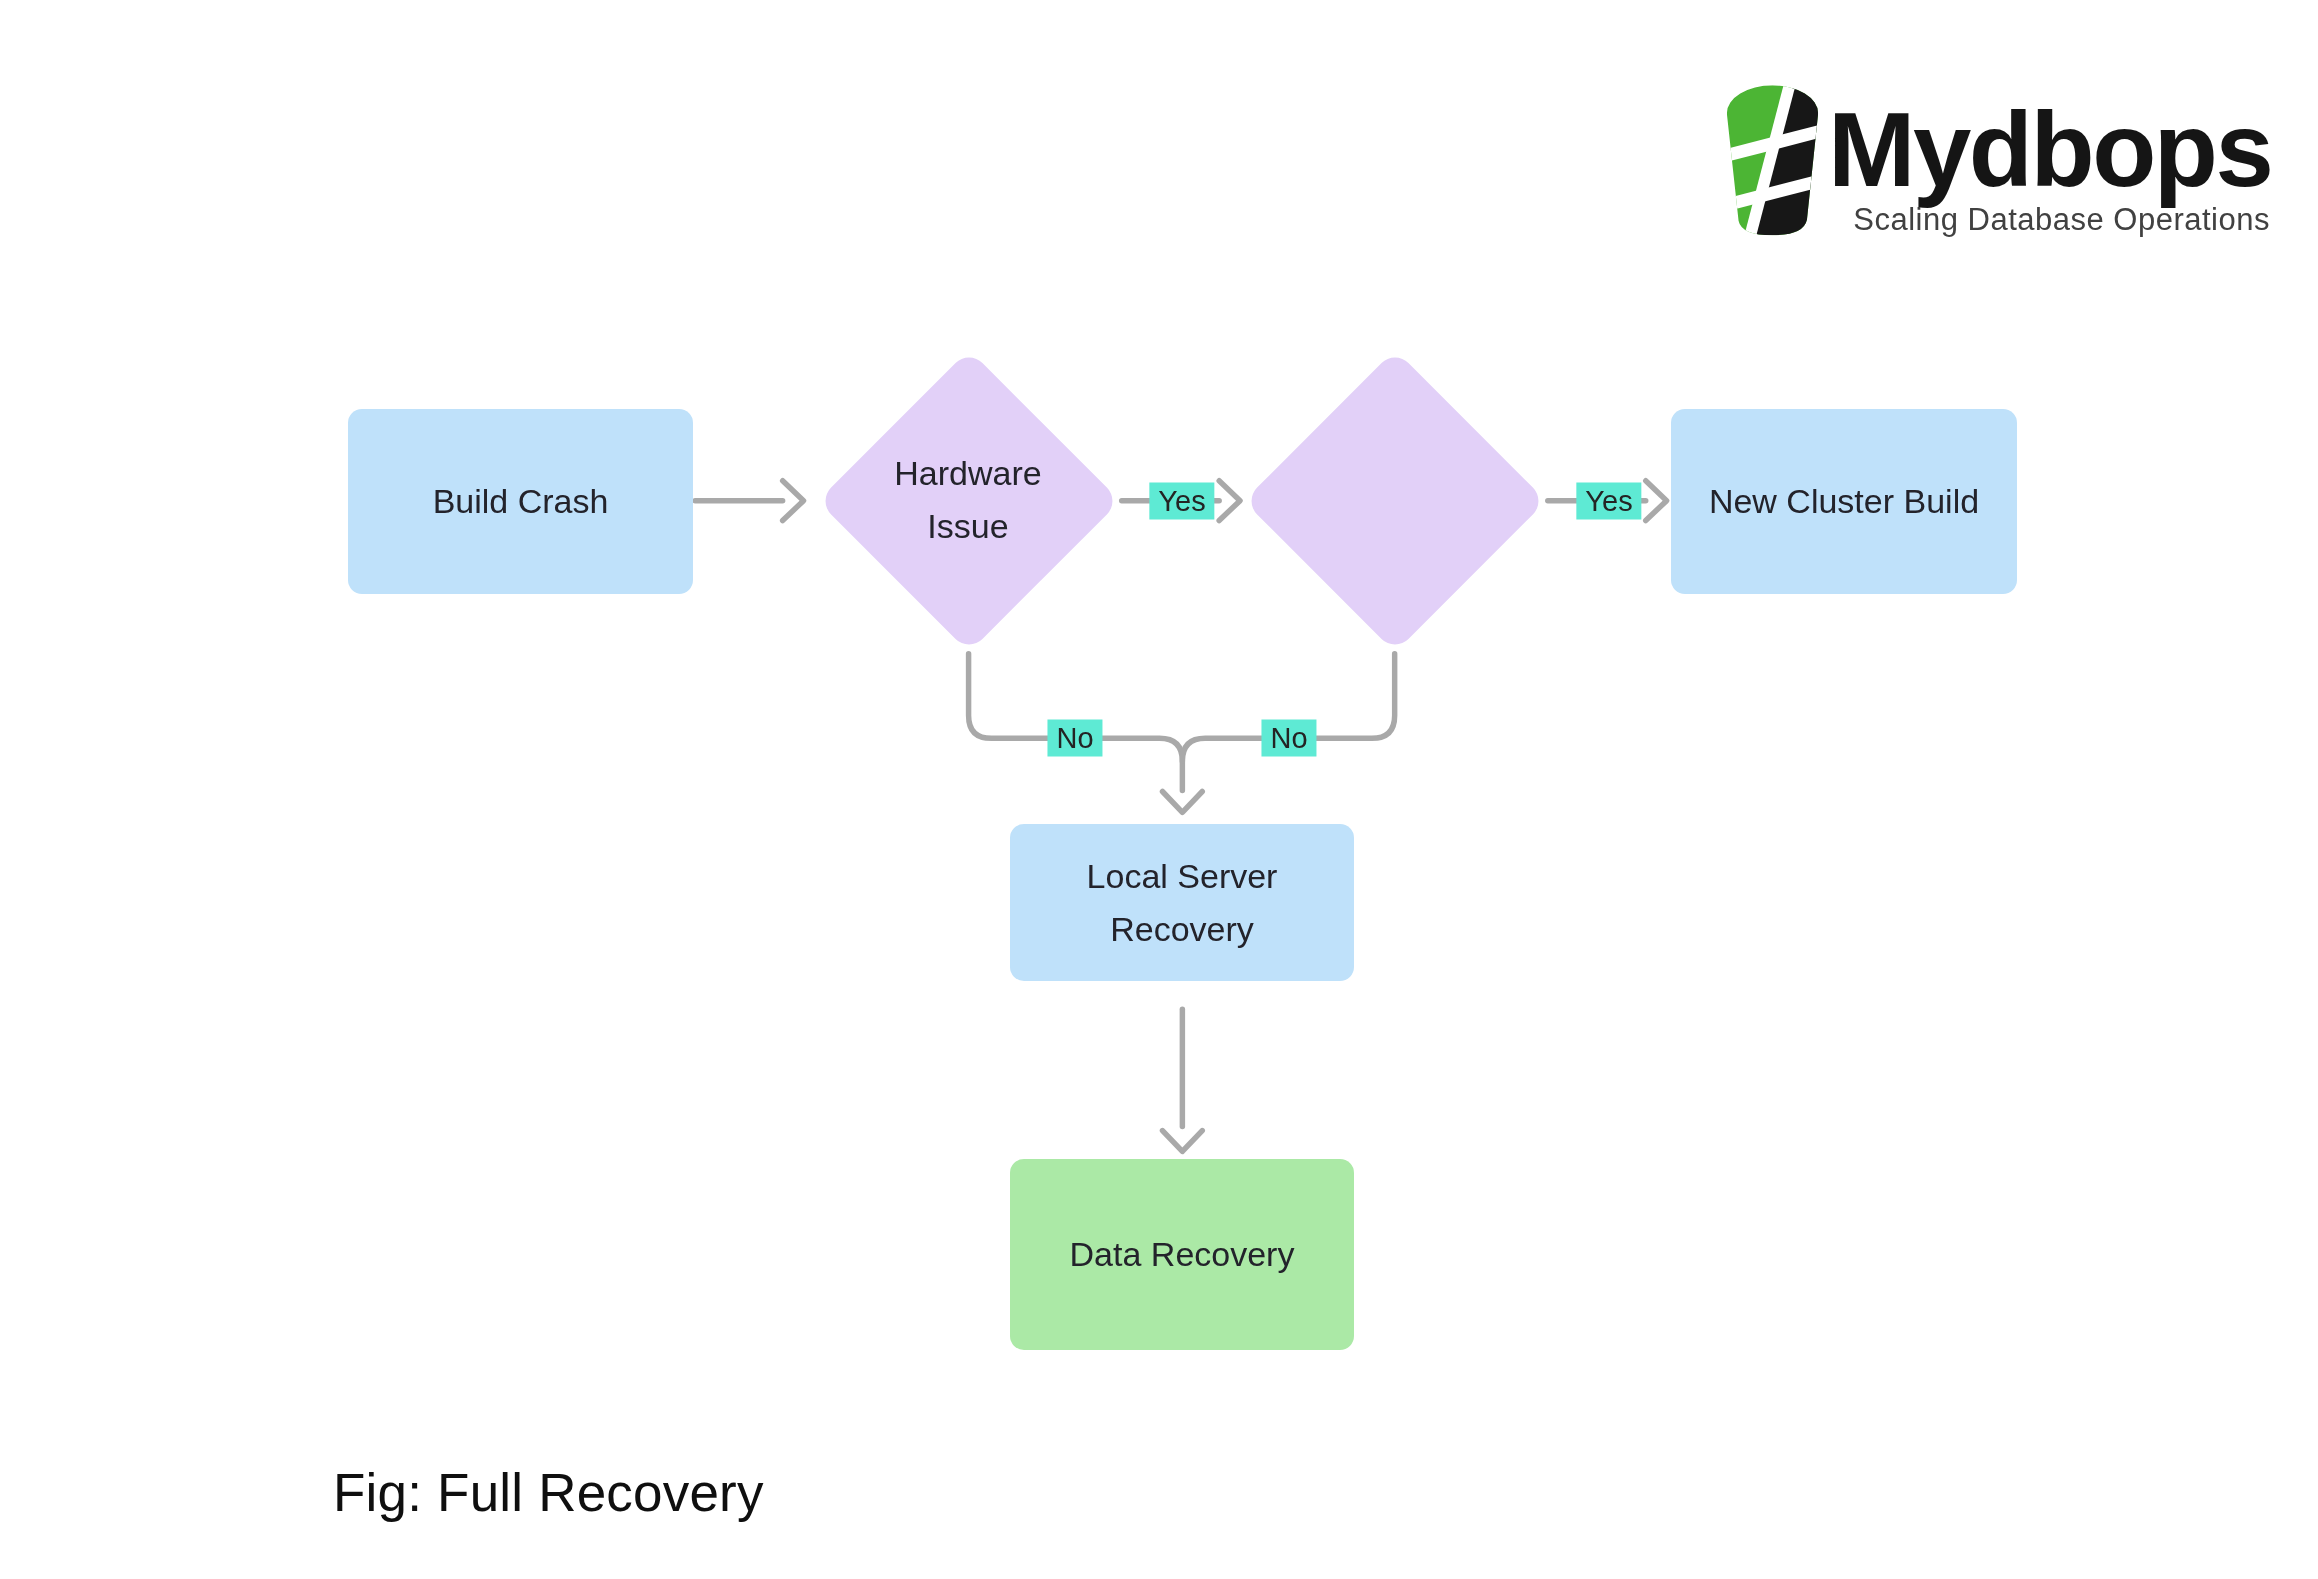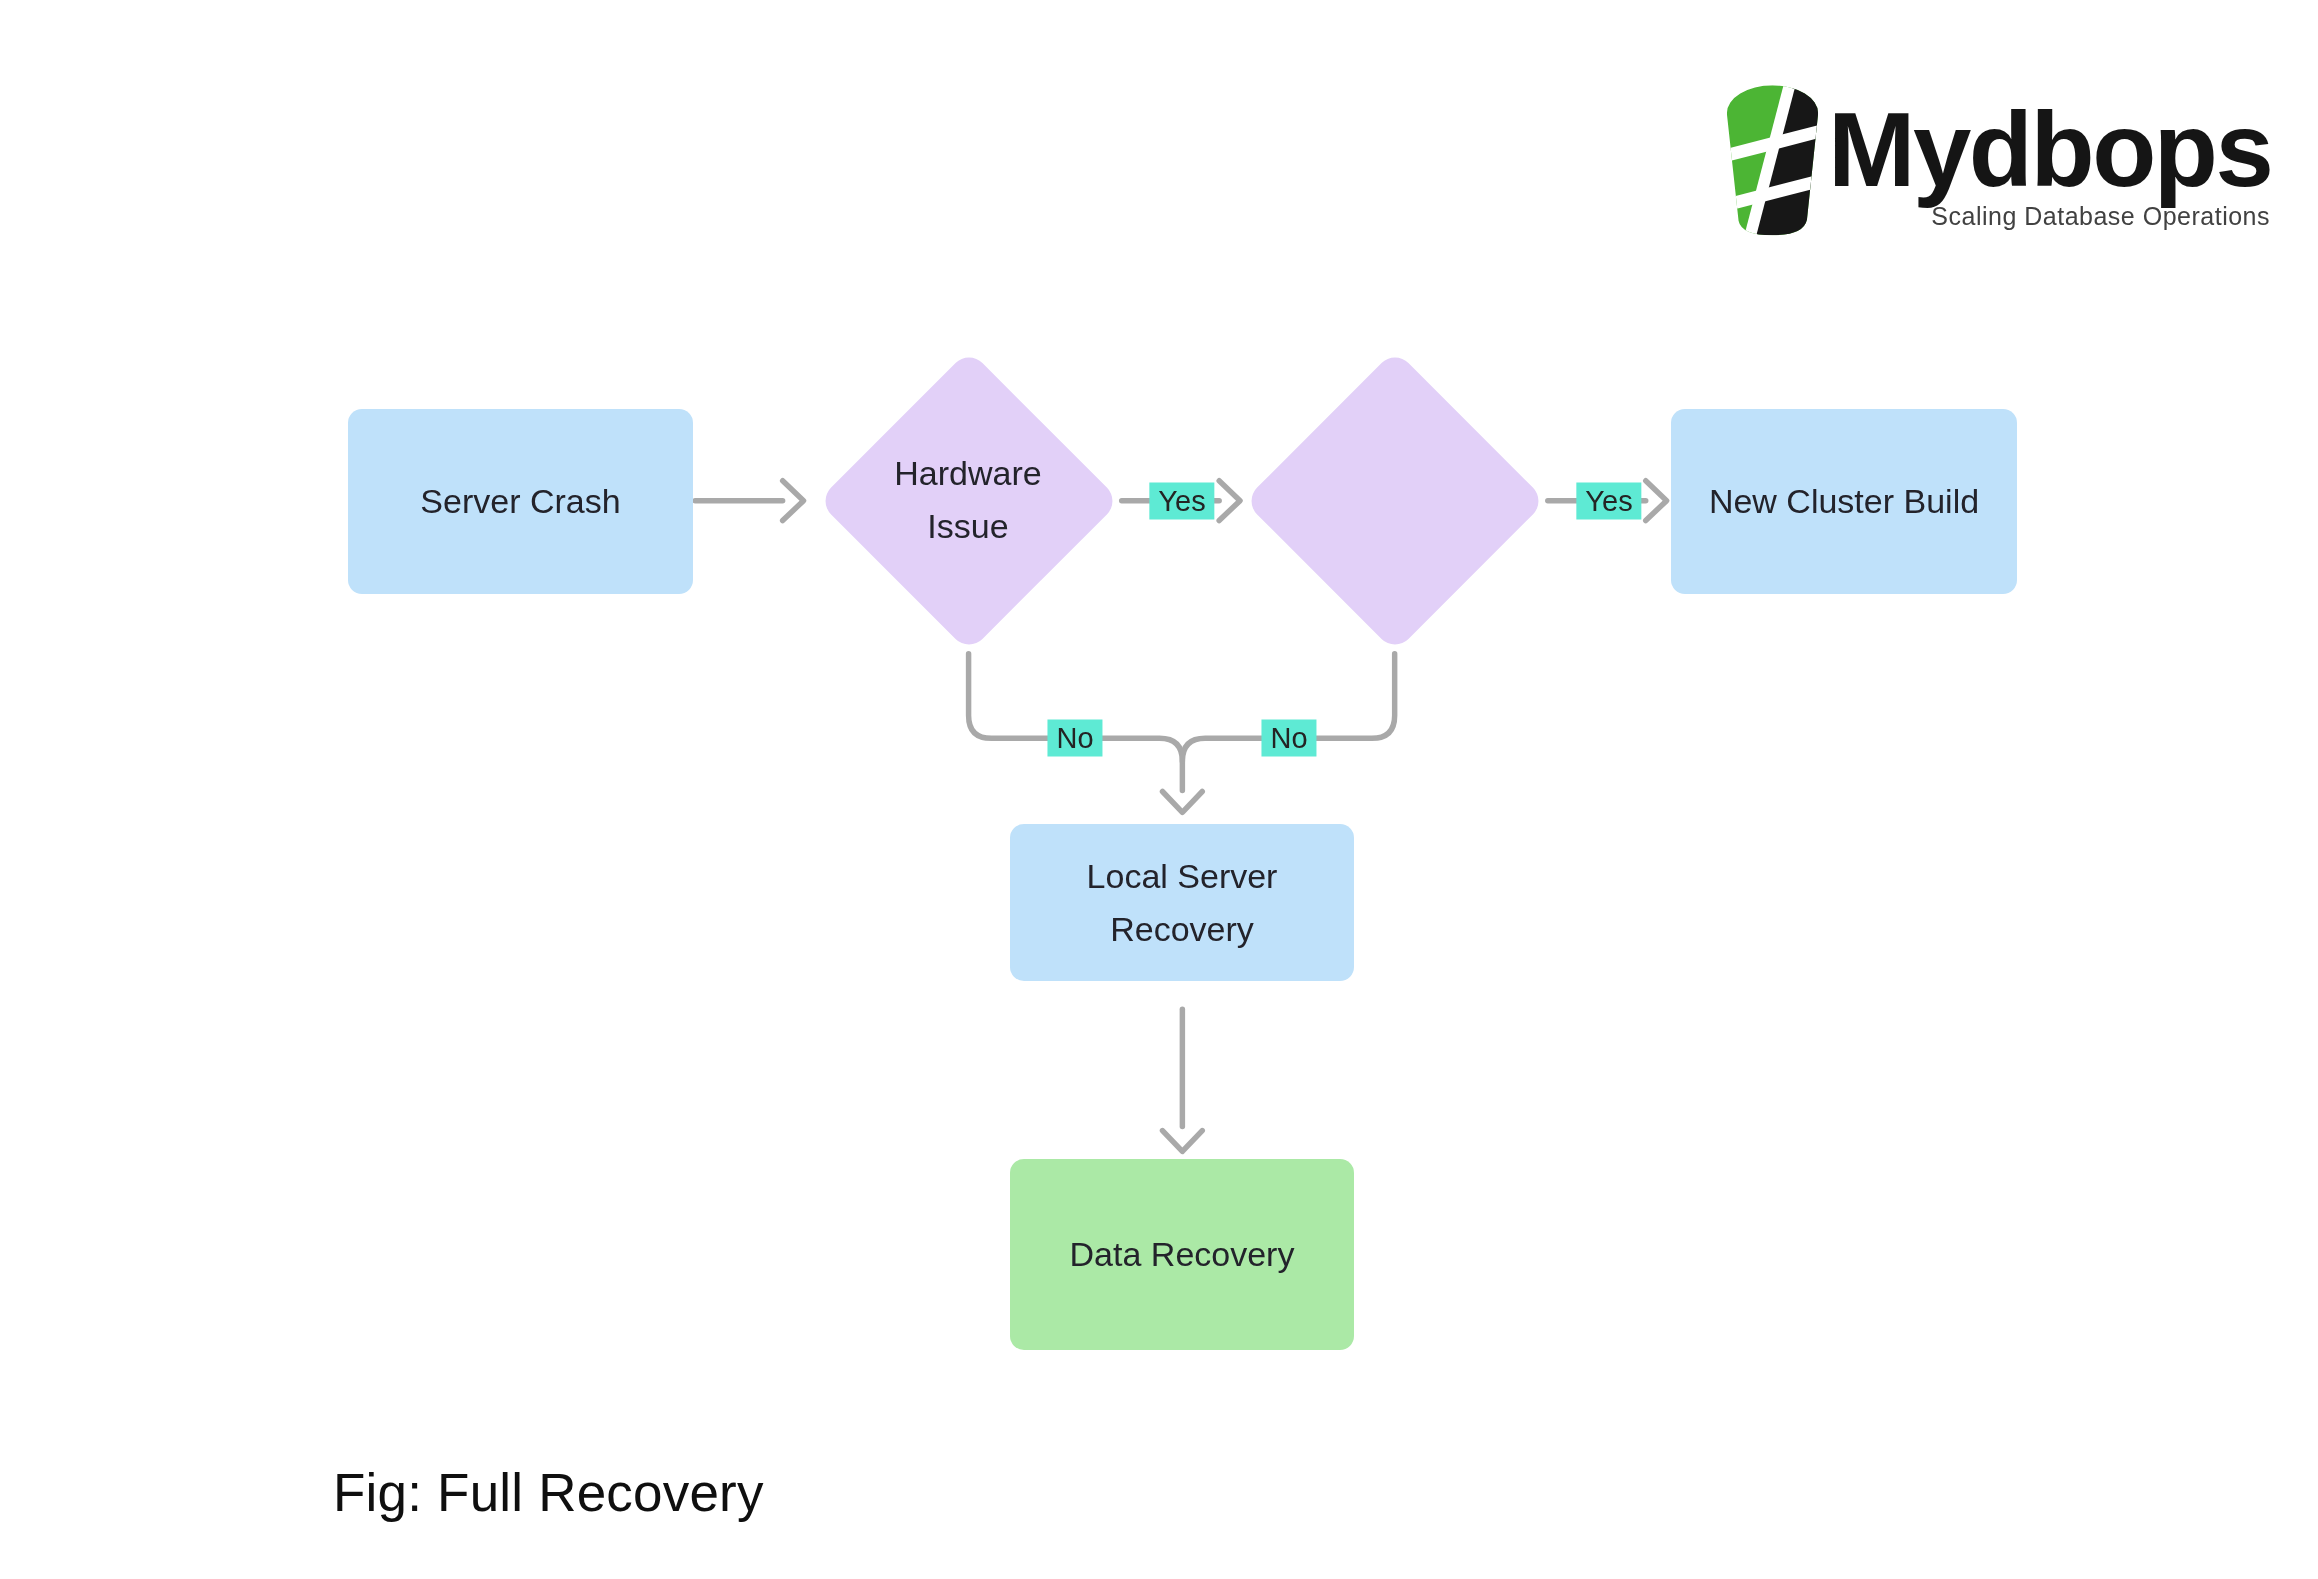--- a/index.html
+++ b/index.html
@@ -15,21 +15,21 @@
 
   
   .logo-icon { position: absolute; left: 1724px; top: 83px; width: 97px; height: 157px; }
   .brand {
     position: absolute; left: 1828px; top: 97px;
     font-size: 105px; font-weight: 800; letter-spacing: -2.5px;
     line-height: 1; color: var(--brand-text);
   }
   .tagline {
     position: absolute; left: 1834px; top: 204px; width: 436px;
-    text-align: right; font-size: 25px; letter-spacing: 0.5px;
+    text-align: right; font-size: 31px; letter-spacing: 0.5px;
     color: var(--tagline-text); line-height: 1;
   }
 
   
   svg.connectors { position: absolute; left: 0; top: 0; }
   svg.connectors path {
     stroke: var(--connector);
     stroke-width: 11px;
     fill: none;
     stroke-linecap: round;
@@ -113,21 +113,21 @@
     <path d="M 1948 1315 V 1439 Q 1948 1485 1994 1485 H 2332 Q 2378 1485 2378 1531 V 1590"></path>
 
     <path d="M 2805 1315 V 1439 Q 2805 1485 2759 1485 H 2424 Q 2378 1485 2378 1531"></path>
     <path d="M 2338 1592 L 2378 1634 L 2418 1592"></path>
 
     <path d="M 2378 2030 V 2266"></path>
     <path d="M 2338 2274 L 2378 2316 L 2418 2274"></path>
   </svg>
 
   <div class="node-rect fill-blue" style="left:348px; top:409px; width:345px; height:185px;">
-    <span>Server Crash</span>
+    <span>Build Crash</span>
   </div>
 
   <div class="diamond-shape" style="left:862px; top:394px;"></div>
   <div class="diamond-label" style="left:817px; top:349px;">
     <span class="inner">Hardware Issue</span>
   </div>
 
   <div class="diamond-shape" style="left:1288px; top:394px;"></div>
 
   <div class="node-rect fill-blue" style="left:1671px; top:409px; width:346px; height:185px;">

